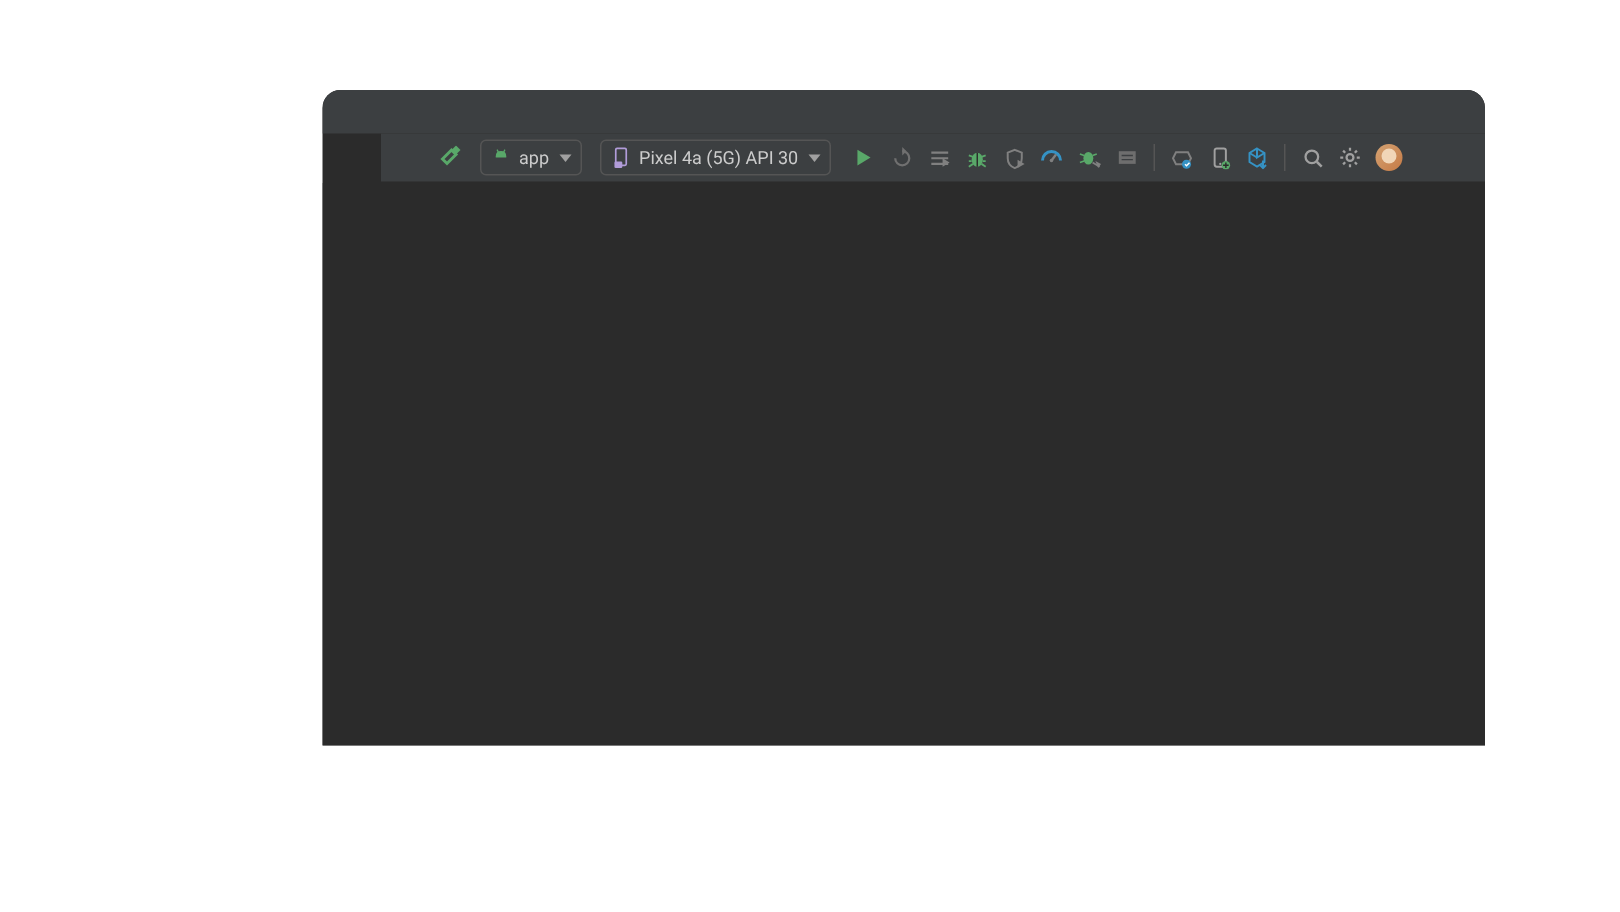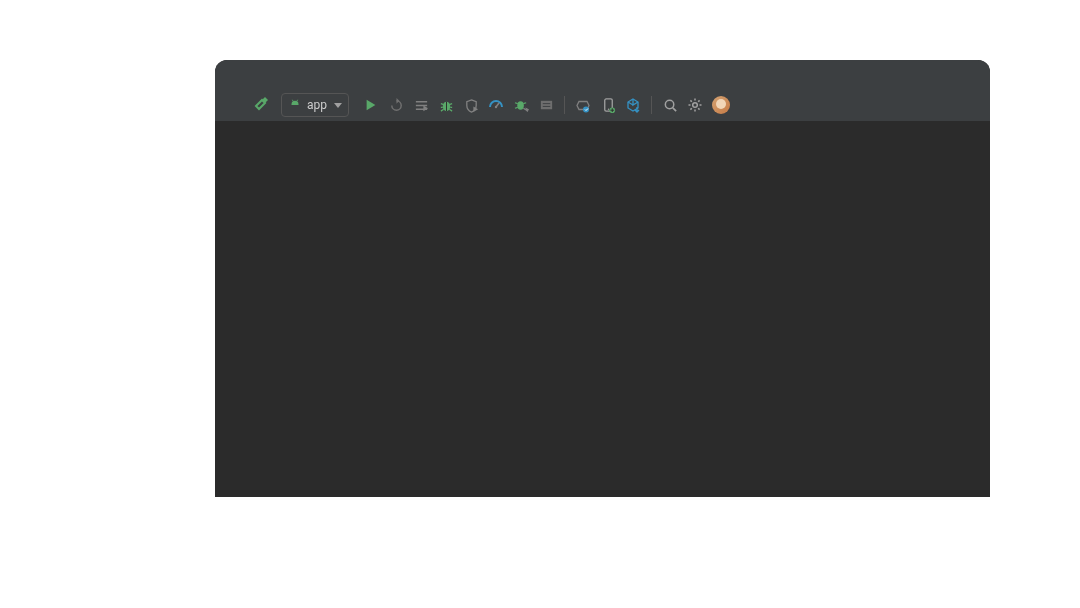--- a/index.html
+++ b/index.html
@@ -23,20 +23,21 @@
   .toolbar{
     height:32px;
     background:#3c3f41;
     display:flex;
     align-items:center;
     padding:0 8px 0 38px;
     gap:6px;
     font-size:12px;
     color:#bbbbbb;
     border-bottom:1px solid #2b2b2b;
+    margin-left:39px;
   }
   .editor{
     flex:1;
     background:#2b2b2b;
   }
   .combo{
     display:flex;
     align-items:center;
     gap:5px;
     height:22px;
@@ -100,20 +101,28 @@
     <div class="combo">
       <svg width="14" height="14" viewBox="0 0 16 16">
         <path d="M4 7 Q4 3 8 3 Q12 3 12 7 L12 8 L4 8 Z" fill="#59a869"></path>
         <line x1="5" y1="2" x2="6" y2="4" stroke="#59a869" stroke-width="1"></line>
         <line x1="11" y1="2" x2="10" y2="4" stroke="#59a869" stroke-width="1"></line>
       </svg>
       <span>app</span>
       <span class="drop"></span>
     </div>
 
+    <div class="combo">
+      <svg width="14" height="14" viewBox="0 0 16 16">
+        <rect x="4" y="1" width="8" height="13" rx="1" fill="none" stroke="#b19cd9" stroke-width="1.3"></rect>
+        <rect x="3" y="11" width="6" height="5" rx="1" fill="#b19cd9"></rect>
+      </svg>
+      <span>Pixel 4a (5G) API 30</span>
+      <span class="drop"></span>
+    </div>
 
     <div class="icon-group">
       <div class="tb-icon">
         <svg width="14" height="14" viewBox="0 0 16 16">
             <path d="M3 2 L13 8 L3 14 Z" fill="#59a869"></path>
           </svg>
       </div>
       <div class="tb-icon">
         <svg width="15" height="15" viewBox="0 0 16 16">
           <path d="M8 3 A5 5 0 1 1 3 8" fill="none" stroke="#707070" stroke-width="1.6"></path>

